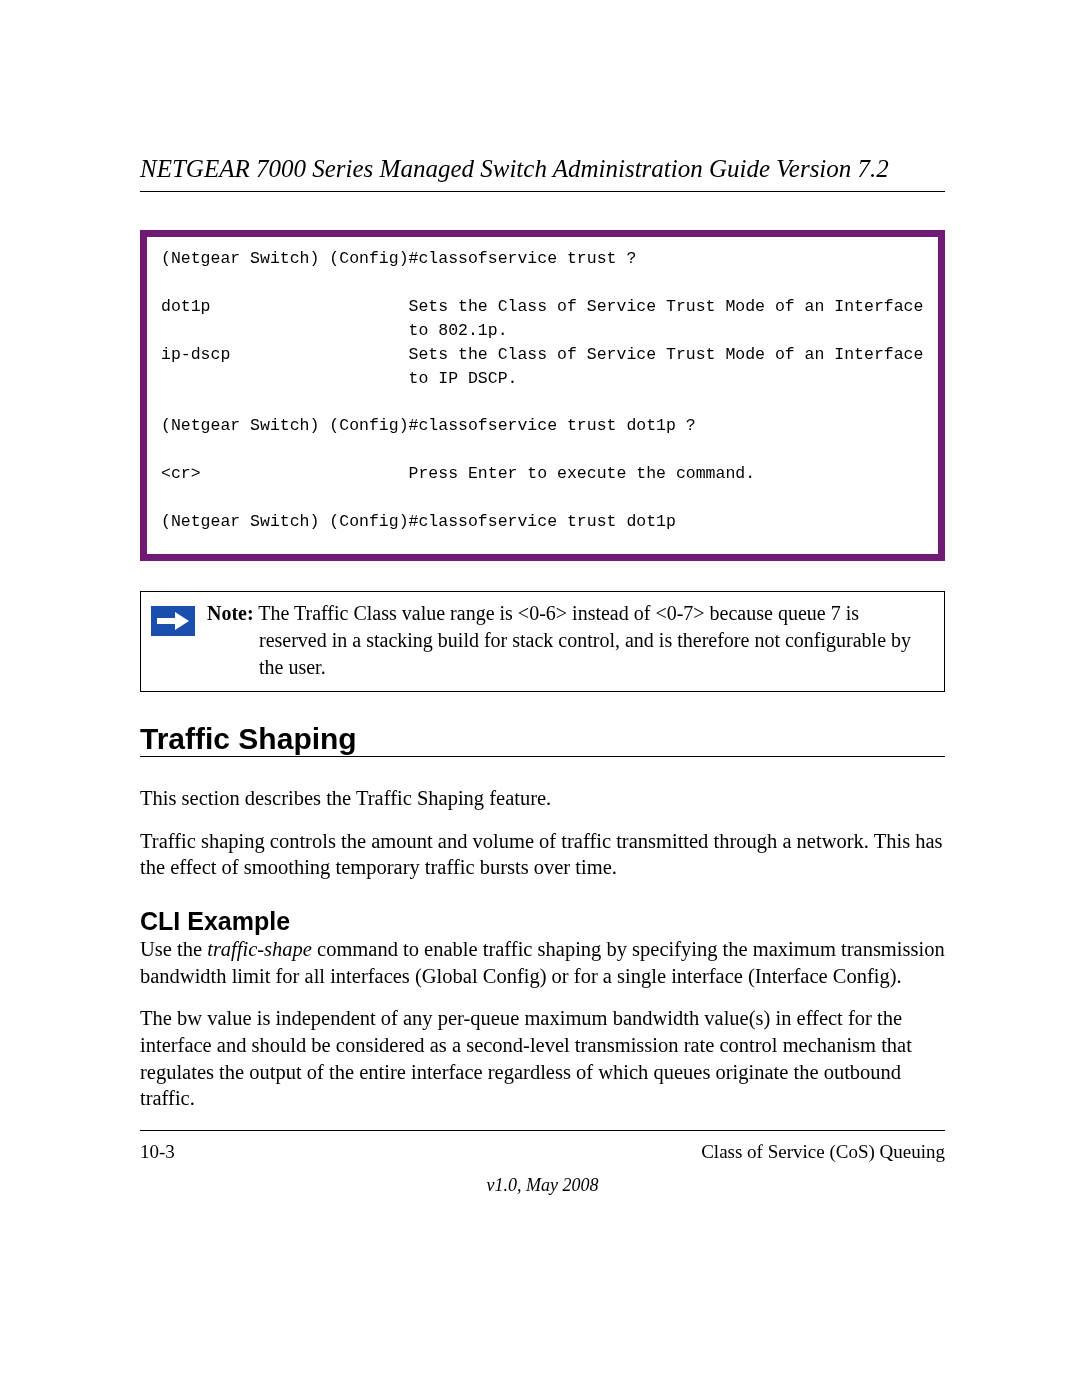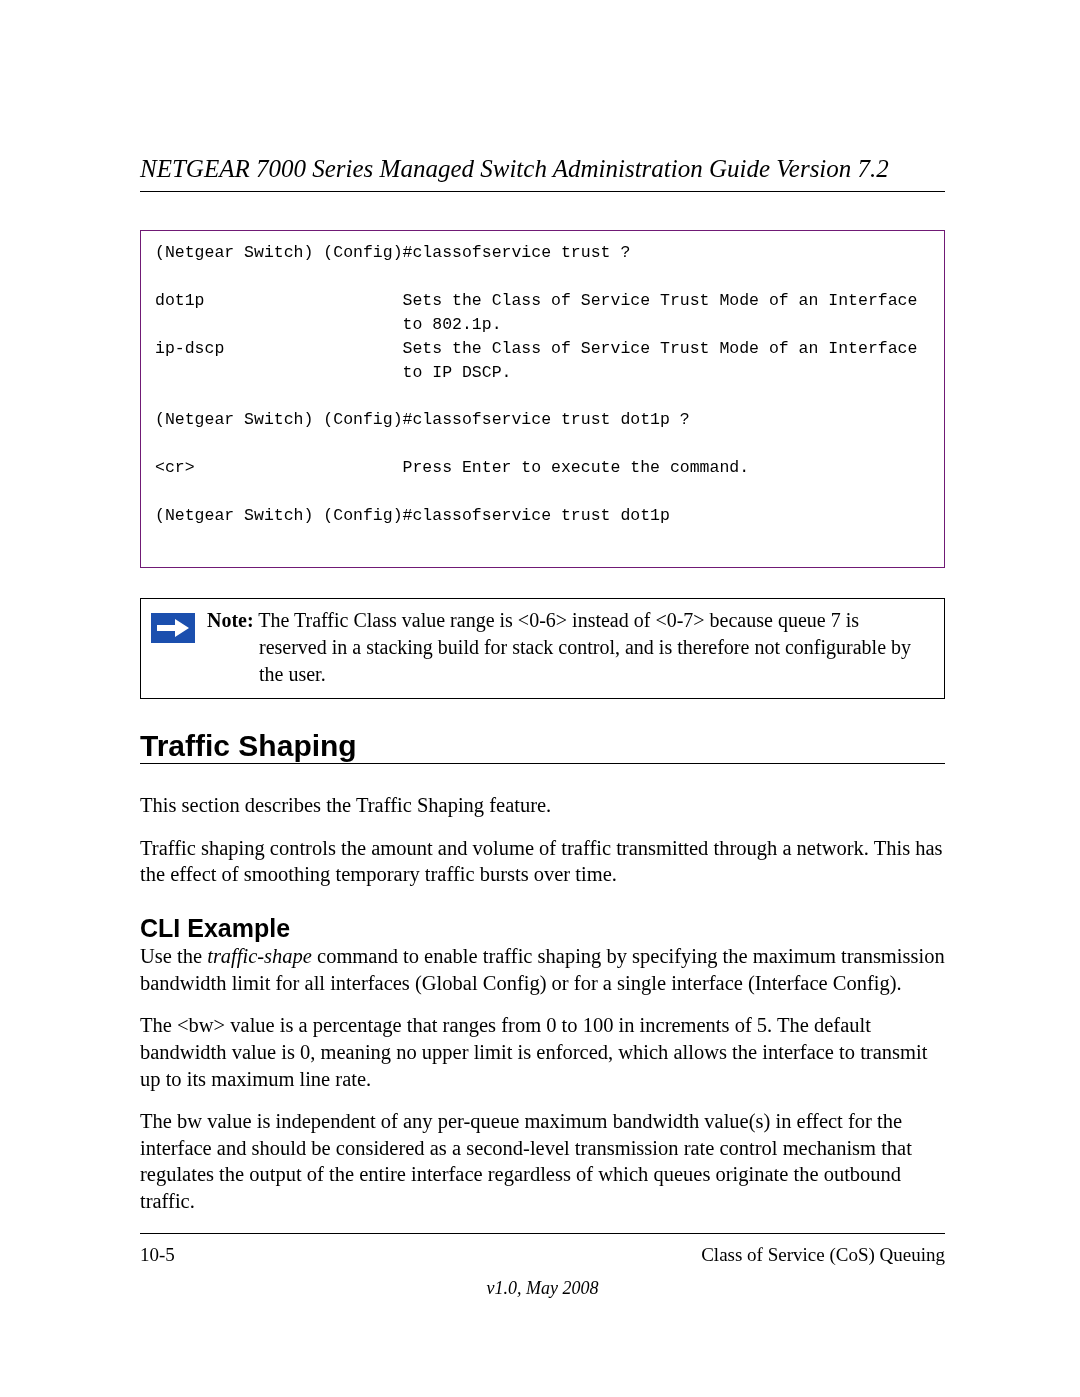--- a/index.html
+++ b/index.html
@@ -21,22 +21,22 @@
     border-bottom: 1.5px solid #000;
     margin-bottom: 38px;
   }
   .h3 {
     font-family: Arial, Helvetica, sans-serif;
     font-weight: bold;
     font-size: 25px;
     margin-bottom: 22px;
   }
   .codebox {
-    border: 1px solid #701a75;
-    padding: 10px 14px 39px 14px;
+    border: 7px solid #701a75;
+    padding: 10px 14px 20px 14px;
     font-family: "Courier New", Courier, monospace;
     font-size: 16.5px;
     line-height: 1.45;
     white-space: pre;
     margin-bottom: 30px;
   }
   .notebox {
     border: 1px solid #000;
     display: flex;
     align-items: flex-start;
@@ -130,22 +130,21 @@
 
   <p class="para">This section describes the Traffic Shaping feature.</p>
   <p class="para">Traffic shaping controls the amount and volume of traffic transmitted through a network. This has the effect of smoothing temporary traffic bursts over time.</p>
 
   <div class="h3b">CLI Example</div>
 
   <p class="para">
     <span>Use the </span><span class="italic">traffic-shape</span><span> command to enable traffic shaping by specifying the maximum transmission bandwidth limit for all interfaces (Global Config) or for a single interface (Interface Config).</span>
   </p>
 
-  <p class="para">The &lt;bw&gt; value is a percentage that ranges from 0 to 100 in increments of 5. The default bandwidth value is 0, meaning no upper limit is enforced, which allows the interface to transmit up to its maximum line rate.</p>
   <p class="para">The bw value is independent of any per-queue maximum bandwidth value(s) in effect for the interface and should be considered as a second-level transmission rate control mechanism that regulates the output of the entire interface regardless of which queues originate the outbound traffic.</p>
 
   <div class="footer-rule">
-    <span>10-5</span>
+    <span>10-3</span>
     <span>Class of Service (CoS) Queuing</span>
   </div>
   <div class="footer-version">v1.0, May 2008</div>
 
 </div>
 
 </body></html>

